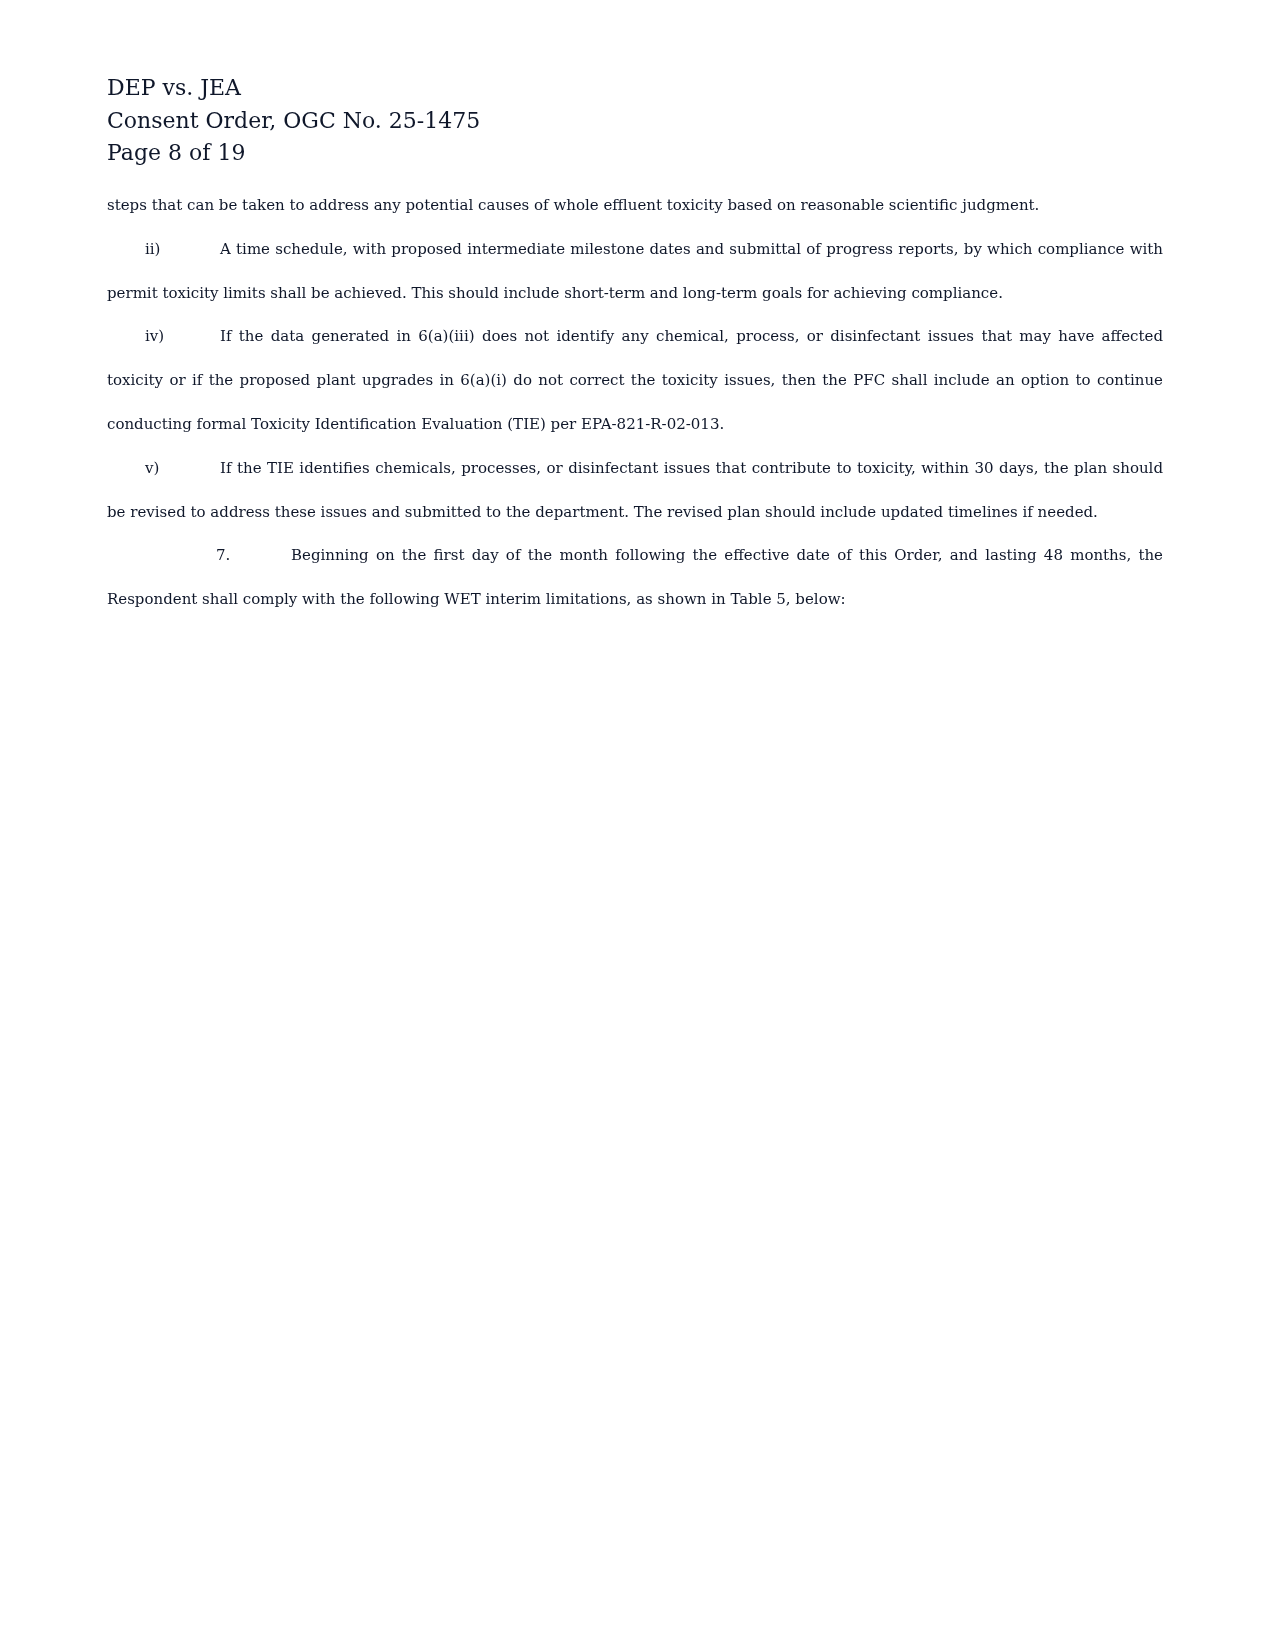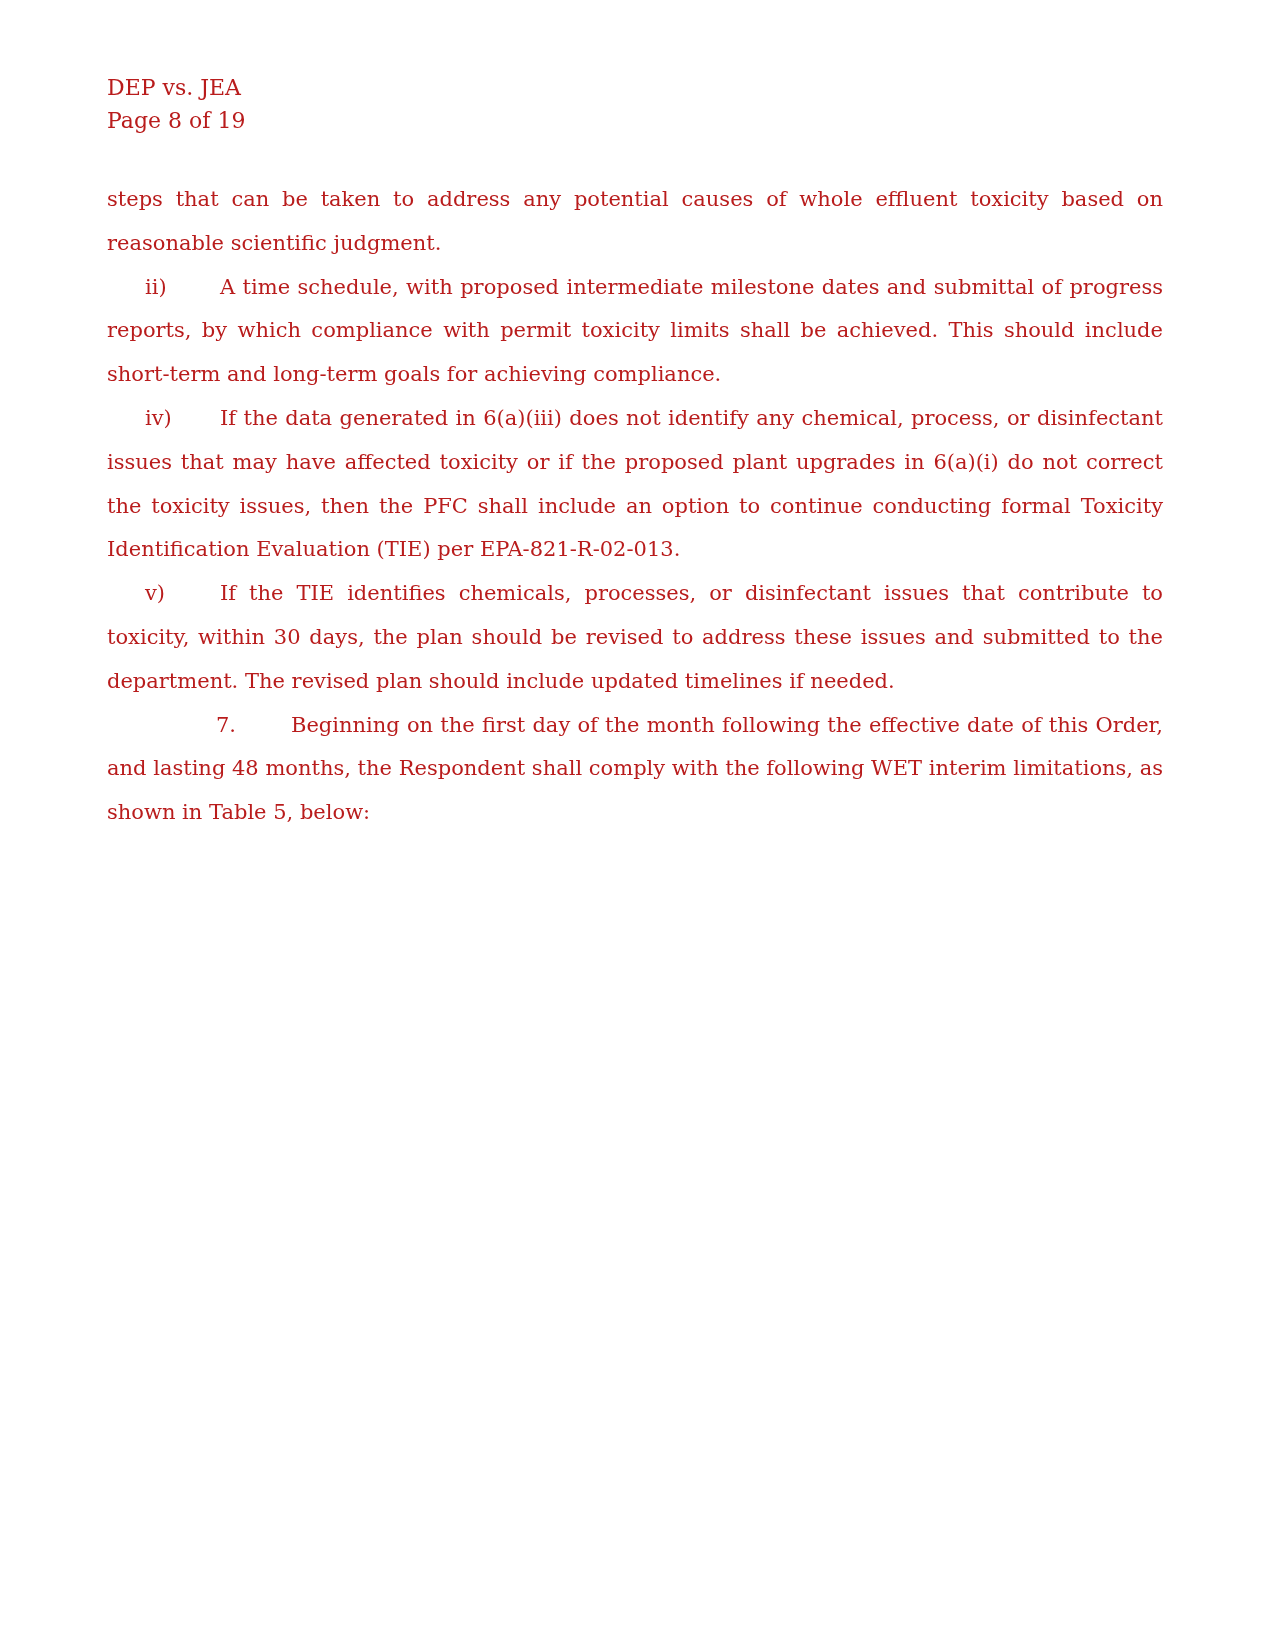--- a/index.html
+++ b/index.html
@@ -6,38 +6,38 @@
   html, body {
     margin: 0;
     padding: 0;
     background: #ffffff;
   }
   .page {
     position: relative;
     width: 1275px;
     height: 1650px;
     background: #ffffff;
-    color: #b91c1c;
+    color: #0f172a;
     font-family: "DejaVu Serif", "Liberation Serif", serif;
     overflow: hidden;
   }
   .header-block {
     position: absolute;
     left: 107px;
     top: 72px;
     font-size: 22px;
     line-height: 32.5px;
     white-space: nowrap;
   }
   .content {
     position: absolute;
     left: 107px;
-    top: 178px;
+    top: 184px;
     width: 1056px;
-    font-size: 21px;
+    font-size: 15px;
     line-height: 43.8px;
   }
   .content p {
     margin: 0;
     text-align: justify;
   }
   .indented-item {
     margin-left: 227px;
   }
   .item-marker {
@@ -55,20 +55,21 @@
     text-indent: 0;
   }
 </style>
 </head>
 <body>
 
 <div class="page">
 
   <div class="header-block">
     <div>DEP vs. JEA</div>
+    <div>Consent Order, OGC No. 25-1475</div>
     <div>Page 8 of 19</div>
   </div>
 
   <div class="content">
 
     <p class="indented-item"><span>steps that can be taken to address any potential causes of whole effluent toxicity based on reasonable scientific judgment.</span></p>
 
     <p class="indented-item"><span class="item-marker">ii)</span><span>A time schedule, with proposed intermediate milestone dates and submittal of progress reports, by which compliance with permit toxicity limits shall be achieved. This should include short-term and long-term goals for achieving compliance.</span></p>
 
 

